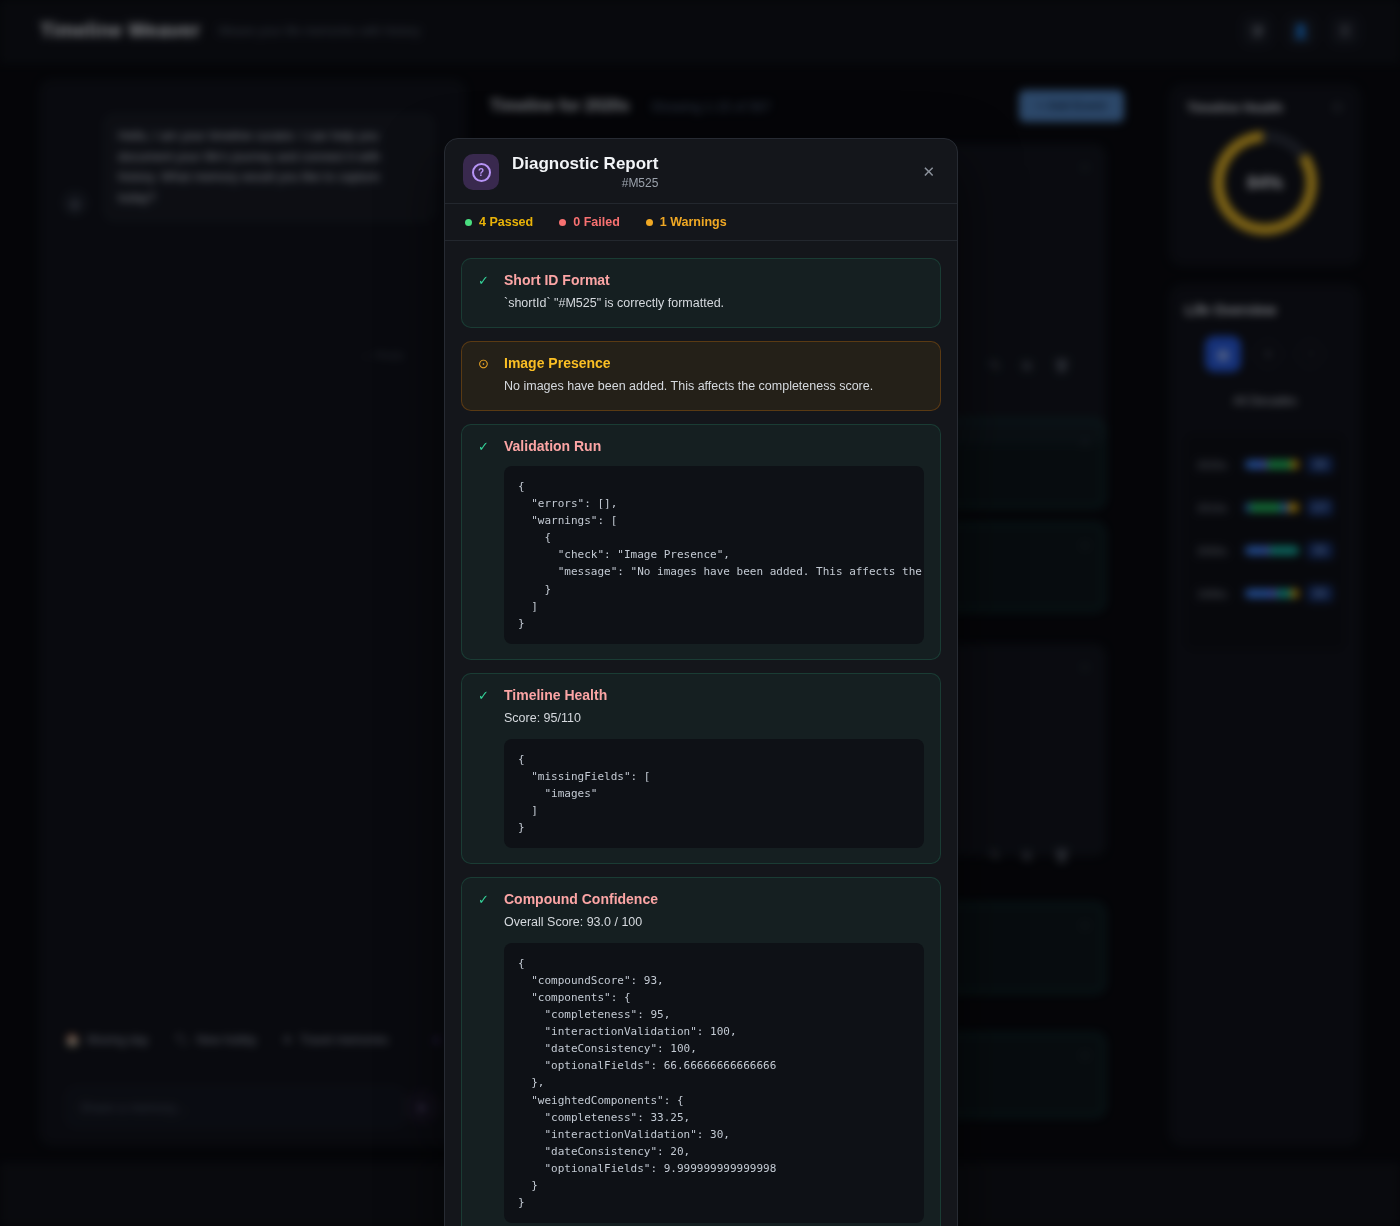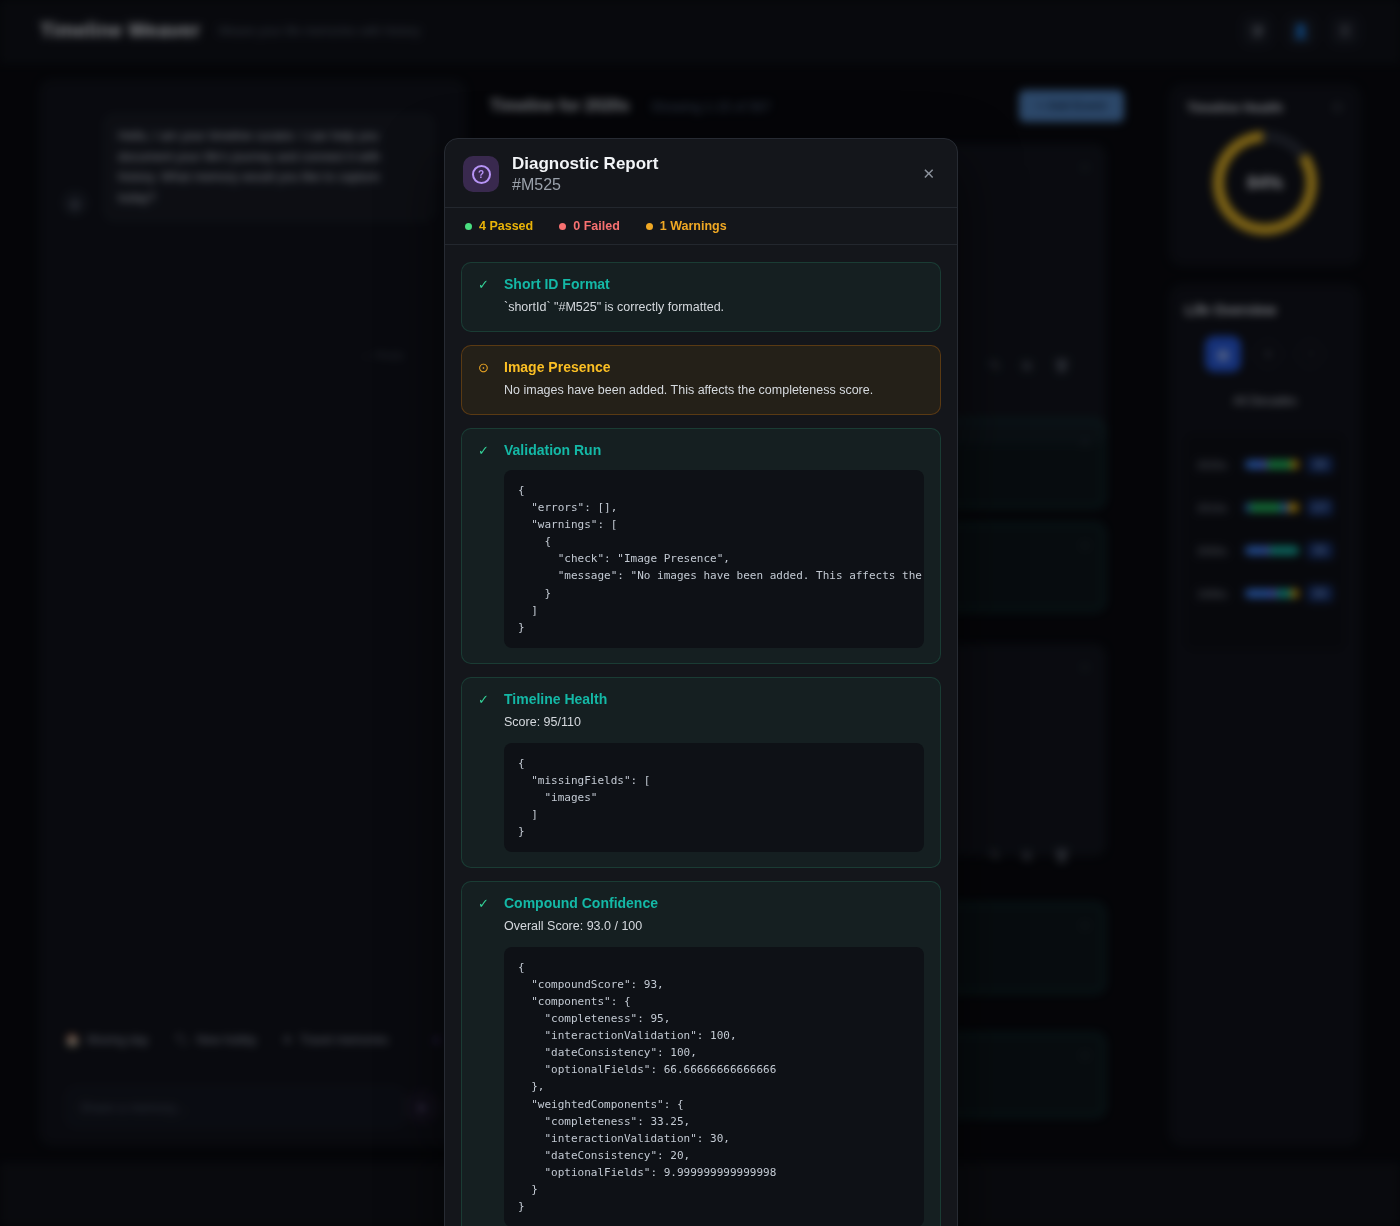--- a/index.html
+++ b/index.html
@@ -89,43 +89,43 @@
   
   .overlay { position:absolute; inset:0; background:rgba(4,5,8,.45); }
 
   .modal { position:absolute; left:444px; top:138px; width:514px; background:#14161b;
            border:1px solid #272b33; border-radius:14px; box-shadow:0 24px 60px rgba(0,0,0,.6); }
   .modal-header { display:flex; align-items:center; padding:15px 18px 13px; }
   .modal-icon { width:36px; height:36px; border-radius:10px; background:#39294e;
            display:flex; align-items:center; justify-content:center; }
   .modal-icon .ring { width:19px; height:19px; border:2px solid #b794f6; border-radius:50%;
            color:#b794f6; font-size:10px; font-weight:bold; display:flex; align-items:center; justify-content:center; }
-  .modal-titles { margin-left:13px; }
+  .modal-titles { margin-left:13px;text-align:right; }
   .modal-title { font-size:17px; font-weight:bold; color:#f2f4f7; }
-  .modal-id { font-size:16px; color:#9aa1ab; margin-top:2px; }
+  .modal-id { font-size:12px; color:#9aa1ab; margin-top:2px; }
   .modal-close { margin-left:auto; color:#8b919b; font-size:15px; cursor:pointer; padding:4px; }
 
   .status-row { display:flex; gap:26px; padding:11px 20px; border-top:1px solid #23272e;
            border-bottom:1px solid #23272e; align-items:center; }
   .status-item { display:flex; align-items:center; gap:7px; font-size:12.5px; font-weight:bold; }
   .status-item .dot { width:7px; height:7px; border-radius:50%; }
   .st-pass { color:#eab308; } .st-pass .dot { background:#4ade80; }
   .st-fail { color:#f87171; } .st-fail .dot { background:#f87171; }
   .st-warn { color:#f0a824; } .st-warn .dot { background:#f0a824; }
 
   .modal-body { padding:17px 16px 18px; display:flex; flex-direction:column; gap:13px; }
   .check-card { border-radius:10px; padding:13px 16px 15px; display:grid;
            grid-template-columns:26px 1fr; align-items:start; }
   .check-card.pass { background:rgba(52,211,153,.05); border:1px solid rgba(52,211,153,.16); }
   .check-card.warn { background:rgba(202,138,4,.09); border:1px solid rgba(217,119,6,.30); }
   .check-icon { font-size:13px; margin-top:1px; }
   .check-card.pass .check-icon { color:#34d399; }
   .check-card.warn .check-icon { color:#f0a824; }
   .check-title { font-size:14px; font-weight:bold; }
-  .check-card.pass .check-title { color:#14b8a6; }
+  .check-card.pass .check-title { color:#fca5a5; }
   .check-card.warn .check-title { color:#fbbf24; }
   .check-desc { grid-column:2; font-size:12.5px; color:#d5d9de; margin-top:6px; line-height:1.45; }
   .check-code { grid-column:2; margin-top:12px; background:#0e1116; border-radius:8px;
            padding:12px 14px; font-family:"DejaVu Sans Mono", monospace; font-size:11px;
            line-height:1.55; color:#c3cad3; white-space:pre; overflow:hidden; }
 </style>
 </head>
 <body>
 
 <div class="app">

